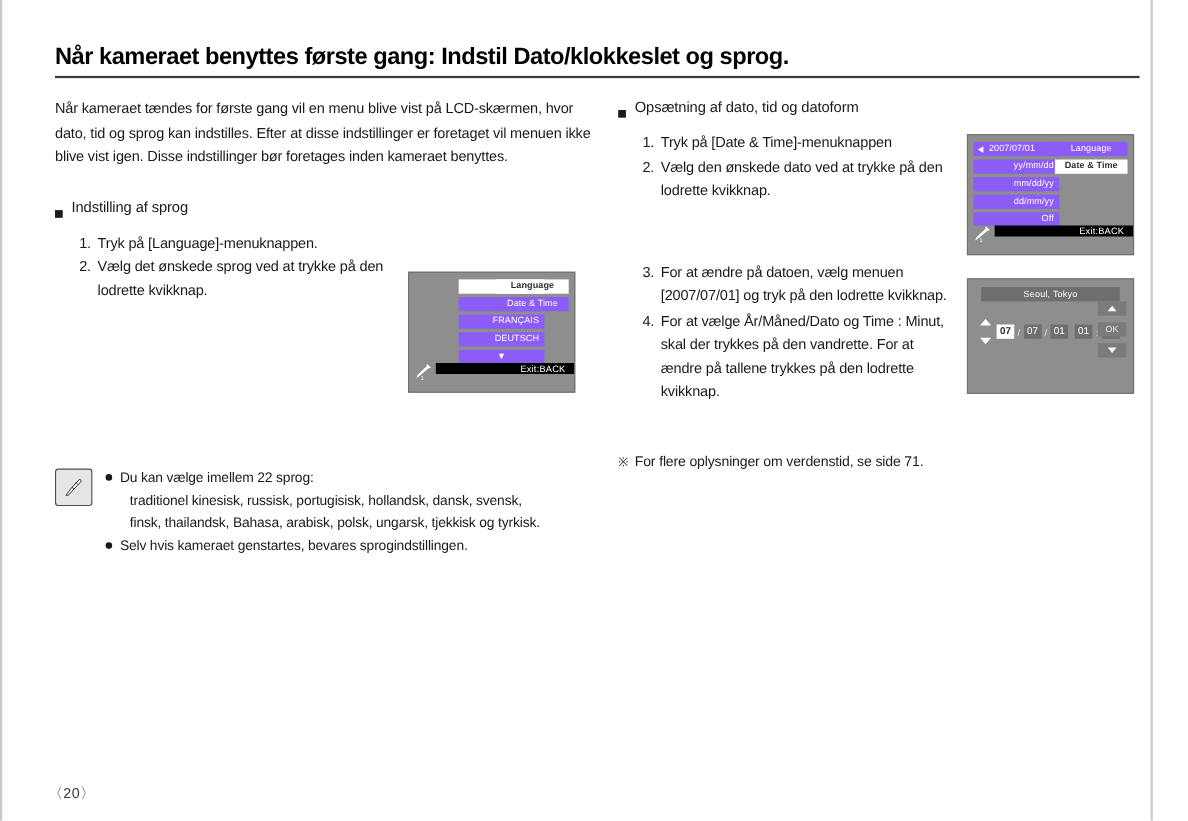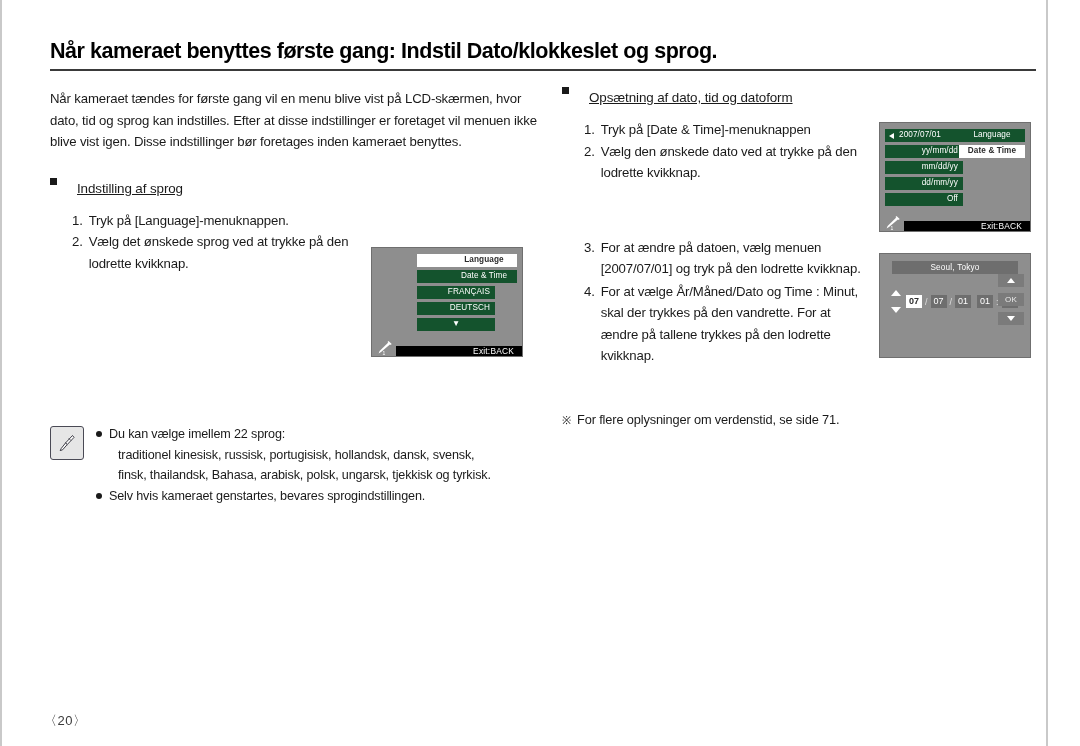--- a/index.html
+++ b/index.html
@@ -60,23 +60,22 @@
     line-height: 21.6px;
     color: #1a1a1a;
     letter-spacing: -0.15px;
   }
 
   .sec-head {
     font-size: 13.4px;
     line-height: 20px;
     letter-spacing: -0.1px;
     display: flex;
-    align-items: flex-start;
-    gap: 20px;
-    text-decoration: underline;
+    align-items: flex-end;
+    gap: 8px;
   }
   .sq-bullet {
     display: inline-block;
     width: 7px; height: 7px;
     background: #1a1a1a;
     flex: 0 0 7px;
     position: relative;
     top: -1px;
   }
   .numlist {
@@ -109,21 +108,21 @@
     padding: 6px 5px 0 5px;
   }
   .lcd-rows {
     display: flex;
     flex-direction: column;
     gap: 3px;
     width: 78px;
   }
   .lcd-row {
     height: 13px;
-    background: #14532d;
+    background: #8b5cf6;
     color: #ffffff;
     display: flex;
     align-items: center;
     justify-content: flex-end;
     padding: 0 5px;
     font-size: 8.2px;
     letter-spacing: 0.1px;
     line-height: 1;
     white-space: nowrap;
   }
@@ -149,21 +148,21 @@
     width: 0; height: 0;
     border-top: 4px solid transparent;
     border-bottom: 4px solid transparent;
     border-right: 5px solid #ffffff;
   }
   .lcd-bottom {
     position: absolute;
     left: 0; bottom: 0;
     width: 100%; height: 26px;
     display: flex;
-    align-items: flex-end;
+    align-items: flex-start;
   }
   .lcd-mode-icon {
     width: 24px;
     background: #8e8e8e;
     display: flex;
     align-items: center;
     justify-content: center;
     position: relative;
   }
   .lcd-black {

